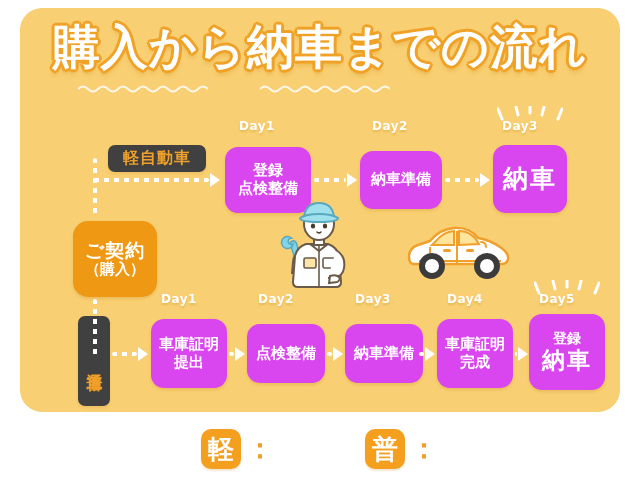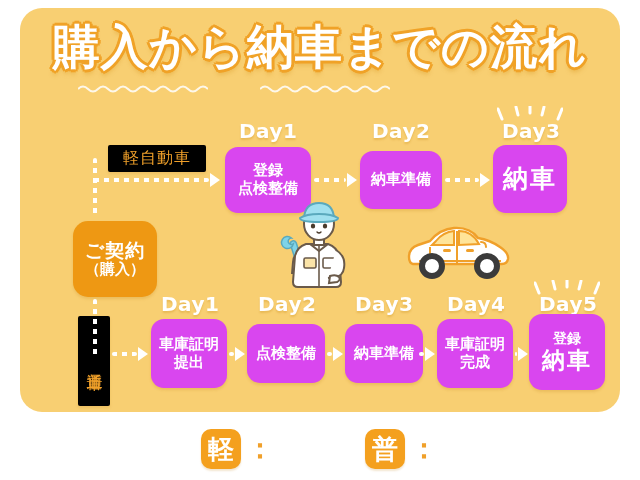--- a/index.html
+++ b/index.html
@@ -34,24 +34,24 @@
        0 5px 4px rgba(210,140,20,.35);
   }
   .wave {
     position: absolute; height: 9px; opacity: .85;
   }
   .wave svg { display: block; }
 
   
   .pill {
     position: absolute;
-    background: #000000;
-    border-radius: 2px;
+    background: #404040;
+    border-radius: 7px;
     color: #f0a02a;
-    font-weight: normal;
+    font-weight: bold;
     display: flex; align-items: center; justify-content: center;
     box-shadow: 0 2px 3px rgba(190,130,25,.18);
     text-align: center;
   }
   #label-kei { left: 88px; top: 137px; width: 98px; height: 27px; font-size: 16px; letter-spacing: 1px; }
   #label-futsu {
     left: 58px; top: 308px; width: 32px; height: 90px;
     font-size: 16px; line-height: 1.05; letter-spacing: 1px;
     writing-mode: vertical-rl; text-orientation: upright;
   }
@@ -89,21 +89,21 @@
   #box-f2 { left: 227px; top: 316px; width: 78px; height: 59px; }
   #box-f3 { left: 325px; top: 316px; width: 78px; height: 59px; }
   #box-f4 { left: 417px; top: 311px; width: 76px; height: 69px; }
   #box-f5 { left: 509px; top: 306px; width: 76px; height: 76px; }
   #box-f5 .l1 { font-size: 14px; }
   #box-f5 .l2 { font-size: 23px; letter-spacing: 2px; }
 
   
   .day {
     position: absolute;
-    color: #ffffff; font-weight: bold; font-size: 20px;
+    color: #ffffff; font-weight: bold; font-size: 12px;
     letter-spacing: .5px;
     text-shadow: 0 2px 2px rgba(200,135,20,.30);
     white-space: nowrap;
   }
   #day-k1 { left: 219px; top: 111px; }
   #day-k2 { left: 352px; top: 111px; }
   #day-k3 { left: 482px; top: 111px; }
   #day-f1 { left: 141px; top: 284px; }
   #day-f2 { left: 238px; top: 284px; }
   #day-f3 { left: 335px; top: 284px; }

